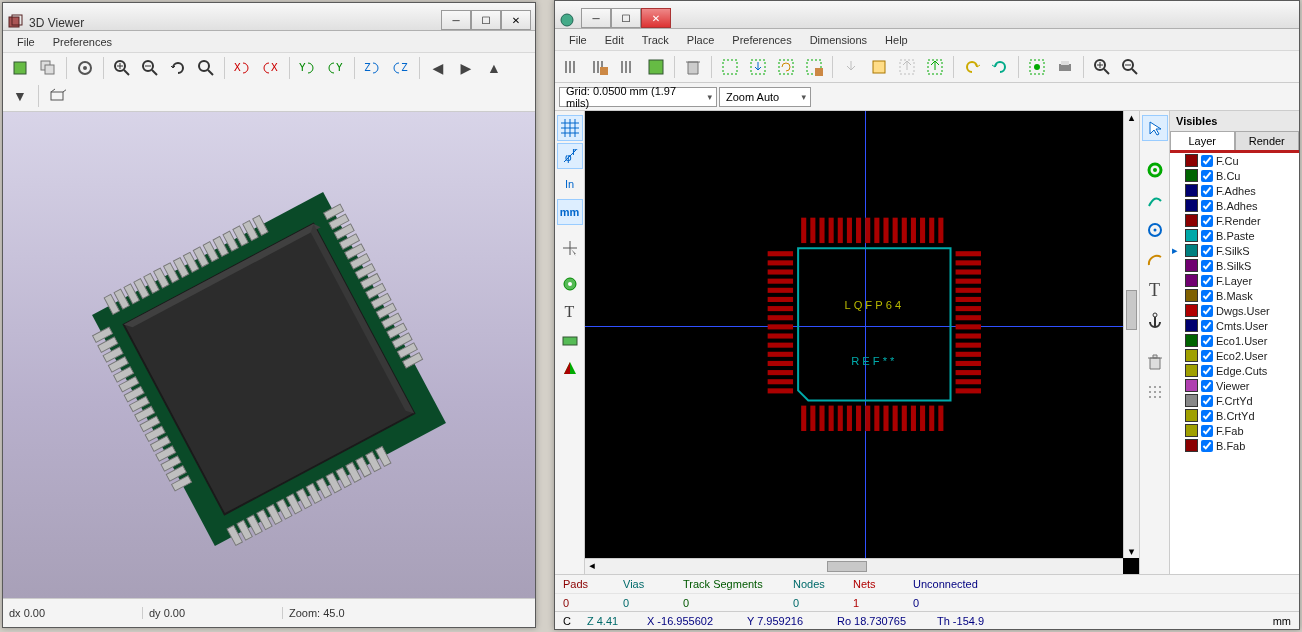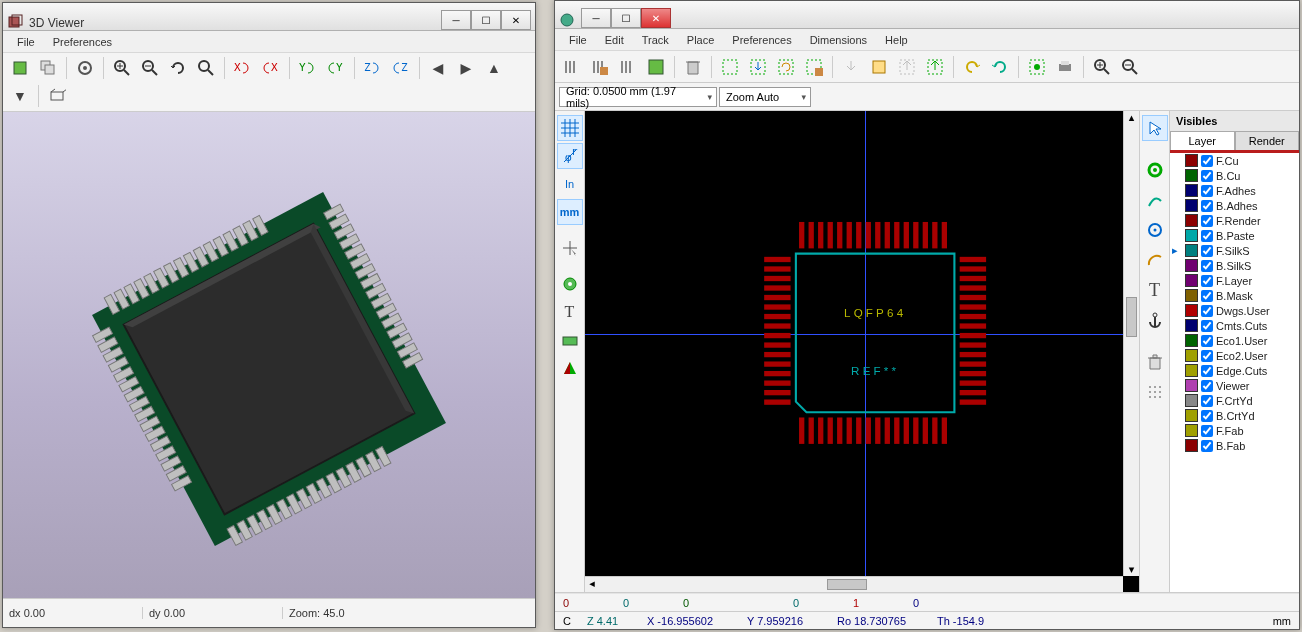--- a/index.html
+++ b/index.html
@@ -703,21 +703,21 @@
           <div class="layer-row">
             <span class="arrow"></span>
             <span class="layer-sw" style="background:#b00000"></span>
             <input type="checkbox" class="layer-cb" checked="" style="">
             <span class="layer-name">Dwgs.User</span>
           </div>
           <div class="layer-row">
             <span class="arrow"></span>
             <span class="layer-sw" style="background:#000070"></span>
             <input type="checkbox" class="layer-cb" checked="" style="">
-            <span class="layer-name">Cmts.Cuts</span>
+            <span class="layer-name">Cmts.User</span>
           </div>
           <div class="layer-row">
             <span class="arrow"></span>
             <span class="layer-sw" style="background:#006400"></span>
             <input type="checkbox" class="layer-cb" checked="" style="">
             <span class="layer-name">Eco1.User</span>
           </div>
           <div class="layer-row">
             <span class="arrow"></span>
             <span class="layer-sw" style="background:#a0a000"></span>
@@ -758,20 +758,28 @@
             <span class="arrow"></span>
             <span class="layer-sw" style="background:#8b0000"></span>
             <input type="checkbox" class="layer-cb" checked="" style="">
             <span class="layer-name">B.Fab</span>
           </div>
         </div>
     </div>
   </div>
 
   <div class="fe-status">
+    <div class="fe-status-row">
+      <div class="fe-status-cell darkred"><span>Pads</span></div>
+      <div class="fe-status-cell darkcyan"><span>Vias</span></div>
+      <div class="fe-status-cell darkgreen" style="min-width:110px"><span>Track Segments</span></div>
+      <div class="fe-status-cell darkcyan"><span>Nodes</span></div>
+      <div class="fe-status-cell red"><span>Nets</span></div>
+      <div class="fe-status-cell blue" style="flex:1"><span>Unconnected</span></div>
+    </div>
     <div class="fe-status-row" style="border-top:1px solid #e4e4e4">
       <div class="fe-status-cell darkred"><span>0</span></div>
       <div class="fe-status-cell darkcyan"><span>0</span></div>
       <div class="fe-status-cell darkgreen" style="min-width:110px"><span>0</span></div>
       <div class="fe-status-cell darkcyan"><span>0</span></div>
       <div class="fe-status-cell red"><span>1</span></div>
       <div class="fe-status-cell blue" style="flex:1"><span>0</span></div>
     </div>
     <div class="fe-status-row" style="border-top:1px solid #ccc">
       <div class="fe-status-cell" style="min-width:20px"><span>C</span></div>

